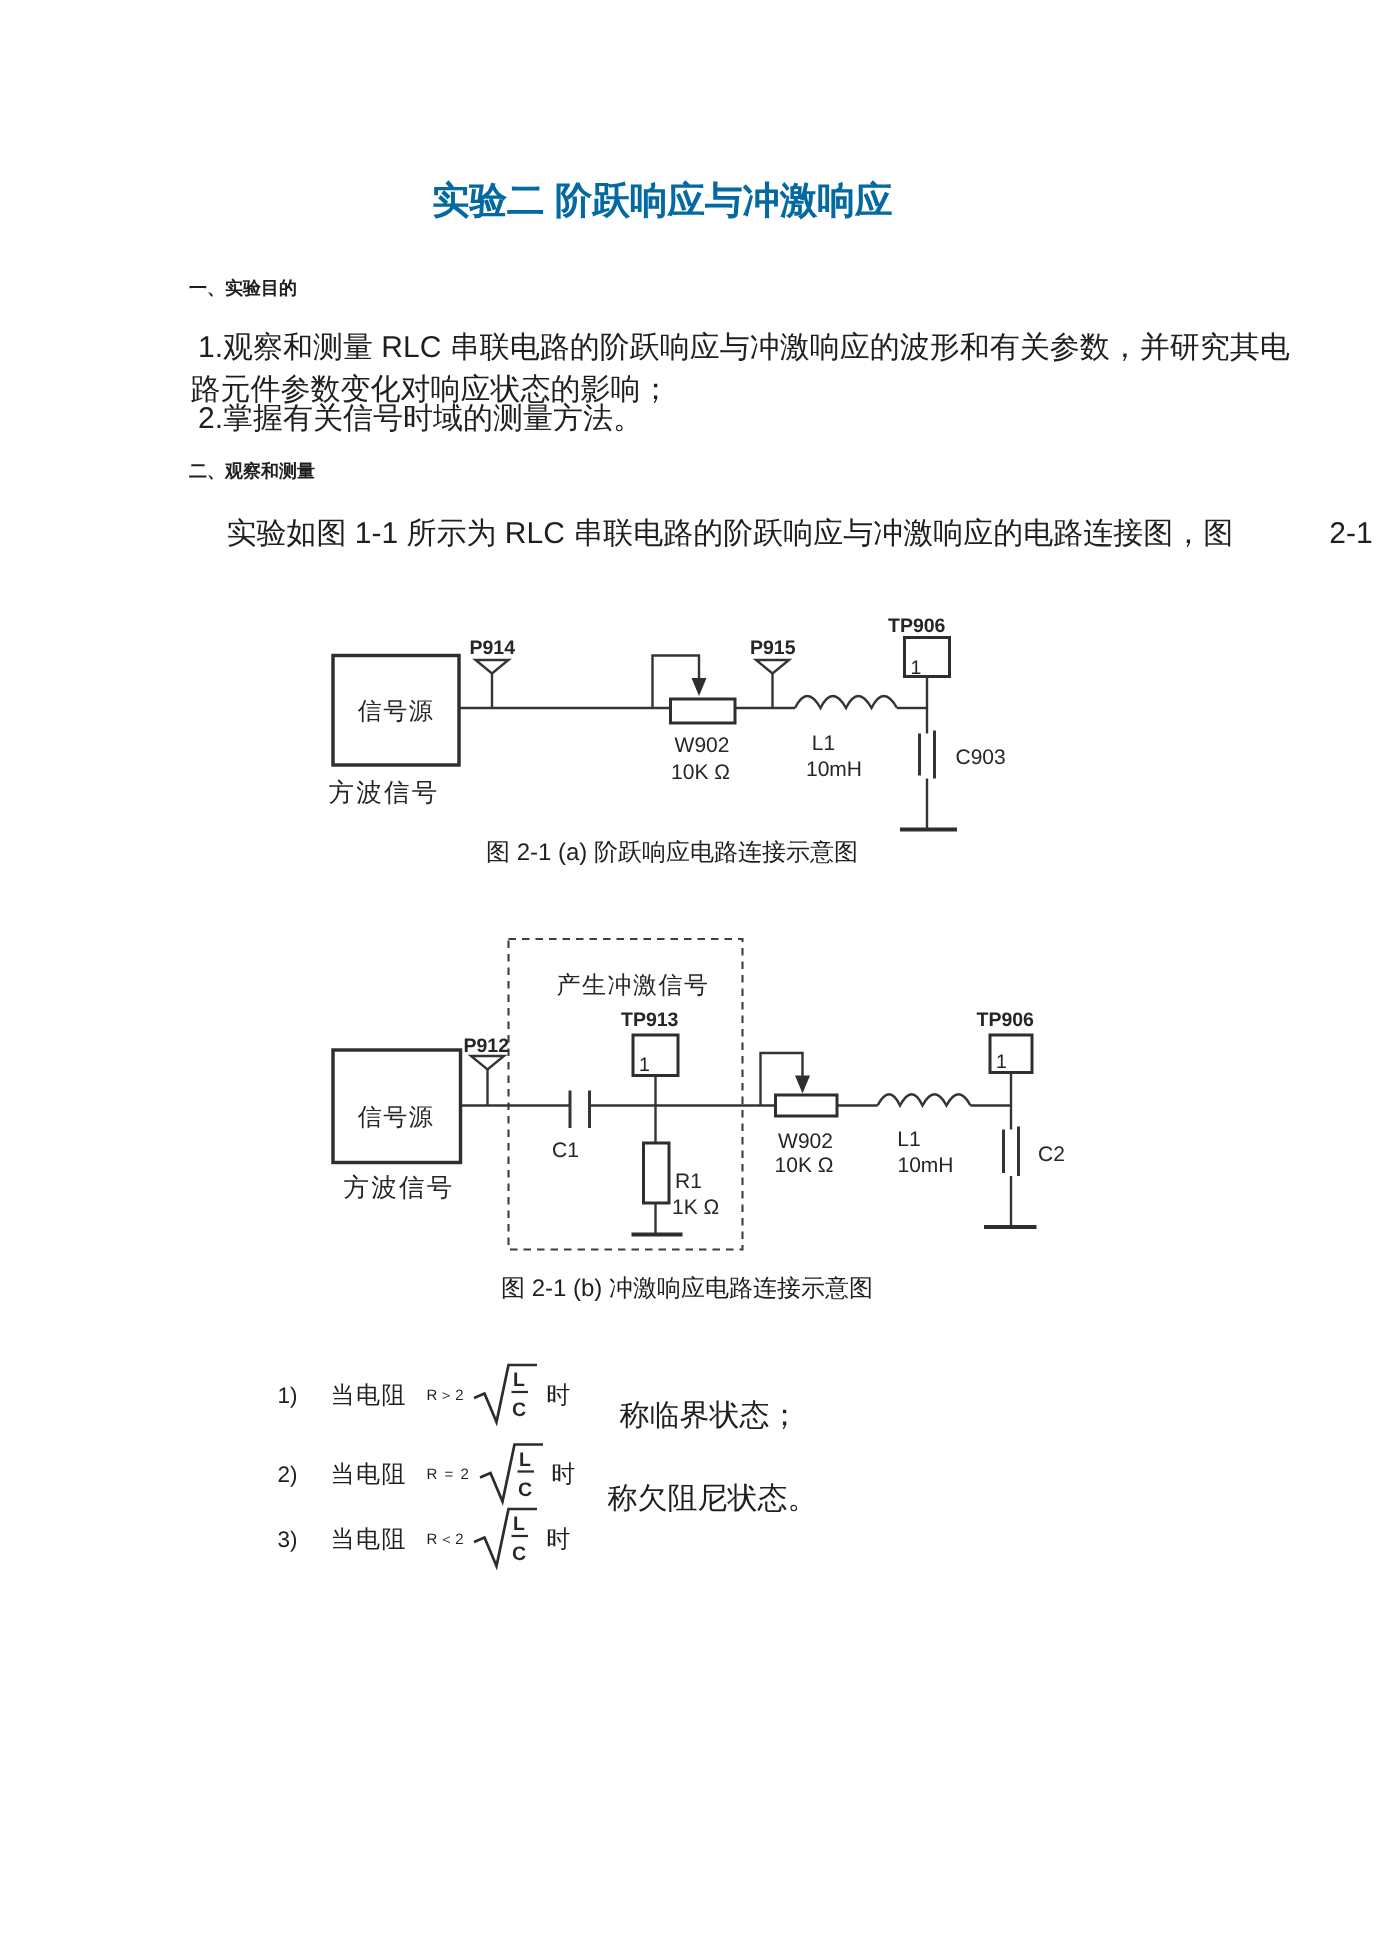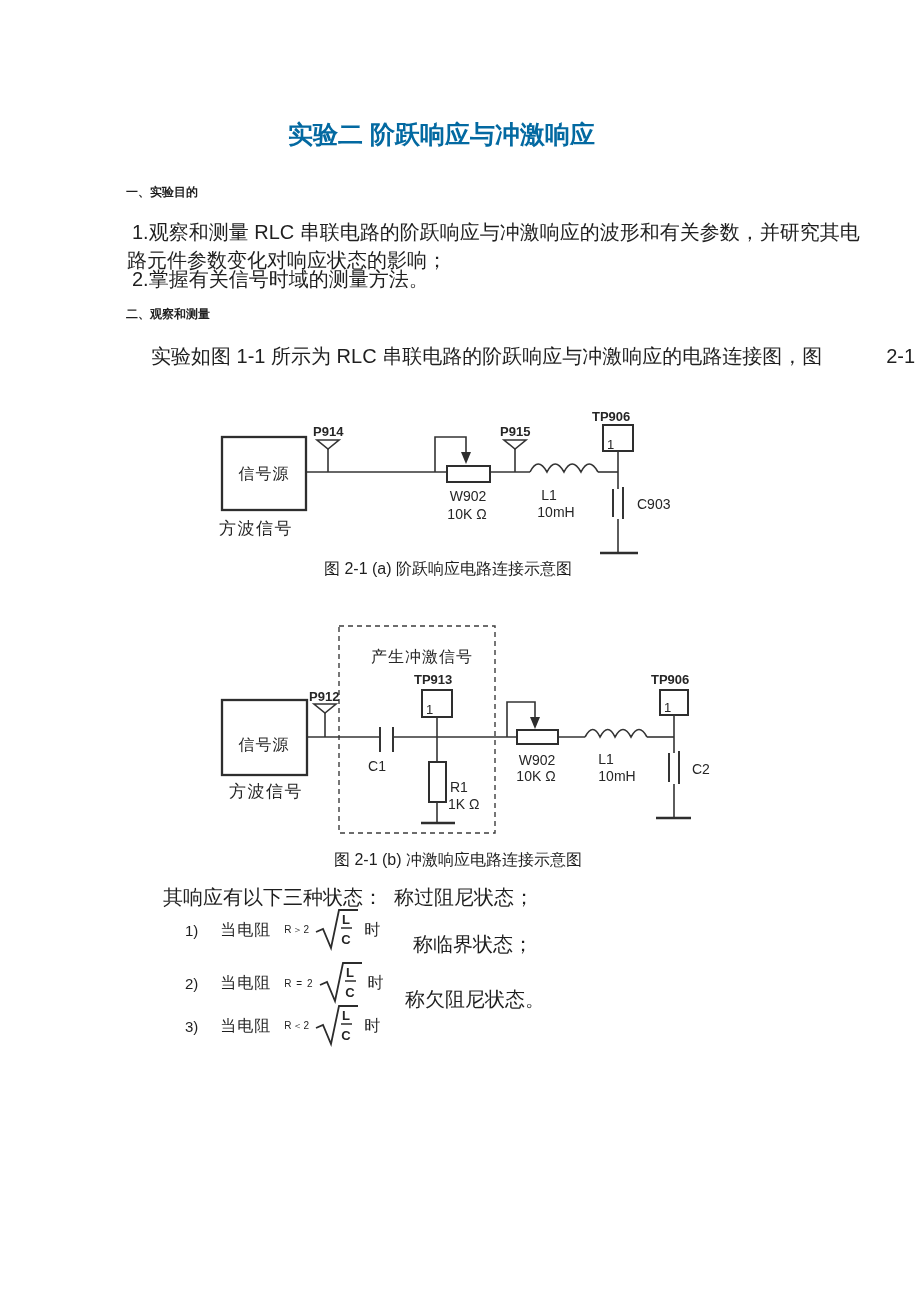--- a/index.html
+++ b/index.html
@@ -143,21 +143,20 @@
 
     <path class="wire" d="M674 715 V753"></path>
     <path class="plate" d="M669 753 V782"></path>
     <path class="plate" d="M679 751 V784"></path>
     <path class="wire" d="M674 784 V818"></path>
     <path class="gnd" d="M656 818 H691"></path>
     <text class="ref" x="692" y="774">C2</text>
   </svg>
   <div class="abs cap" style="left:334px; top:851px;text-align:right;">图  2-1 (b) 冲激响应电路连接示意图</div>
 
-  <div class="abs body" style="left:163px; top:886px;"><span>其响应有以下三种状态：</span><span style="margin-left:11px;">称过阻尼状态；</span></div>
 
   <div class="frow" style="left:185px; top:906px; height:48px;">
     <span class="fnum">1)</span>
     <span class="fcjk">当电阻</span>
     <span class="frel">R＞2</span>
     <span class="fsqrt">
       <svg width="44" height="46" viewBox="0 0 44 46">
         <path class="sqrt-path" d="M1 25 L8 22 L16 41 L24 3 L43 3"></path>
         <text class="sqrt-letter" x="31" y="17" text-anchor="middle">L</text>
         <line class="sqrt-bar" x1="26" y1="21" x2="37" y2="21"></line>

